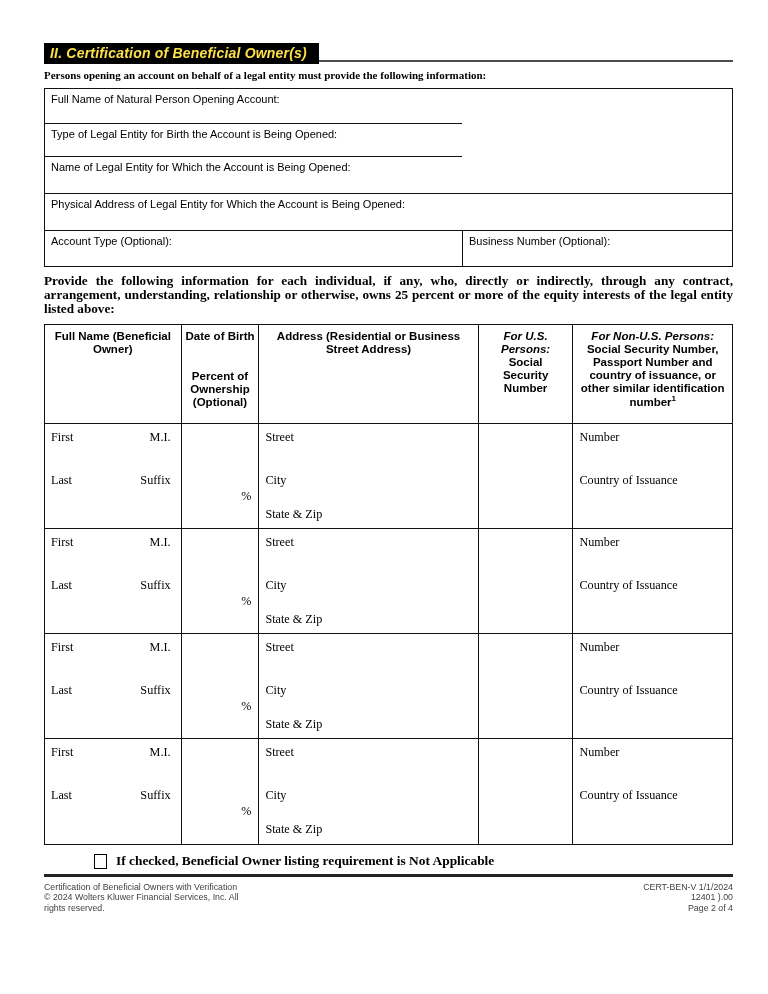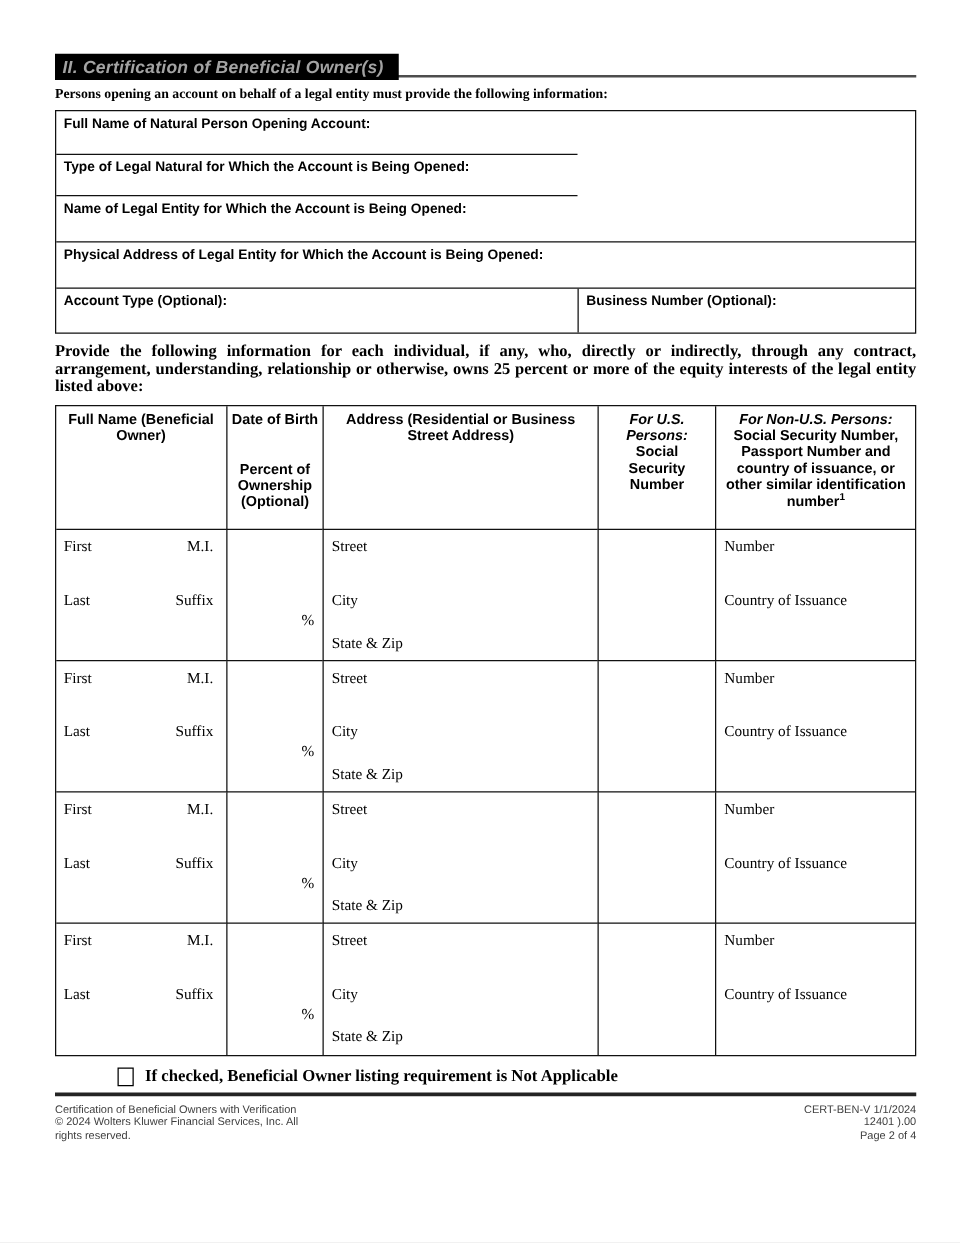--- a/index.html
+++ b/index.html
@@ -8,35 +8,35 @@
     width:768px; height:994px; background:#ffffff; position:relative;
     font-family:"Liberation Serif", serif; color:#000; margin:0 auto;
     overflow:hidden;
   }
   .content { position:absolute; left:44px; top:0; width:689px; }
 
   
   .title-bar { margin-top:43px; position:relative; height:19px; border-bottom:2.5px solid #4d4d4d; }
   .title-box {
     position:absolute; left:0; top:0; height:21px; background:#000;
-    color:#a3a3a3; font-family:"Liberation Sans", sans-serif;
+    color:#fde047; font-family:"Liberation Sans", sans-serif;
     font-weight:bold; font-style:italic; font-size:14px; line-height:20px;
     padding:0 12px 0 6px; letter-spacing:.2px; white-space:nowrap;
   }
 
   
   .intro1 { margin-top:6px; font-weight:bold; font-size:11px; line-height:15px; }
   .intro2 { margin-top:7px; font-weight:bold; font-size:13.2px; line-height:14.2px; text-align:justify; }
 
   
   .t1 {
     margin-top:5px; border:1.6px solid #111; display:grid;
     grid-template-columns:60.7% 39.3%;
     grid-template-rows:35px 33px 4px 33px 37px 35px;
-    font-family:"Liberation Sans", sans-serif; font-size:11px; font-weight:bold;
+    font-family:"Liberation Sans", sans-serif; font-size:11px; font-weight:normal;
   }
   .t1 .cell { padding:4px 6px; background:transparent; }
   .bd-b { border-bottom:1.3px solid #111; }
   .bd-l { border-left:1.3px solid #111; }
   .c-a1 { grid-area:1/1/2/2; }
   .c-a2 { grid-area:1/2/2/3; }
   .c-b1 { grid-area:2/1/3/2; }
   .c-b2 { grid-area:2/2/4/3; }
   .c-c  { grid-area:3/1/5/3; padding-top:7px; }
   .c-d  { grid-area:5/1/6/3; }
@@ -100,21 +100,21 @@
       <div class="title-box">II. Certification of Beneficial Owner(s)</div>
     </div>
 
     <div class="intro1">Persons opening an account on behalf of a legal entity must provide the following information:</div>
 
     <div class="t1">
       <div class="cell c-a1 bd-b">
         <span>Full Name of Natural Person Opening Account:</span>
       </div>
       <div class="cell c-b1 bd-b">
-        <span>Type of Legal Natural for Which the Account is Being Opened:</span>
+        <span>Type of Legal Entity for Birth the Account is Being Opened:</span>
       </div>
       <div class="cell c-c bd-b">
         <span>Name of Legal Entity for Which the Account is Being Opened:</span>
       </div>
       <div class="cell c-d bd-b">
         <span>Physical Address of Legal Entity for Which the Account is Being Opened:</span>
       </div>
       <div class="cell c-e1">
         <span>Account Type (Optional):</span>
       </div>

